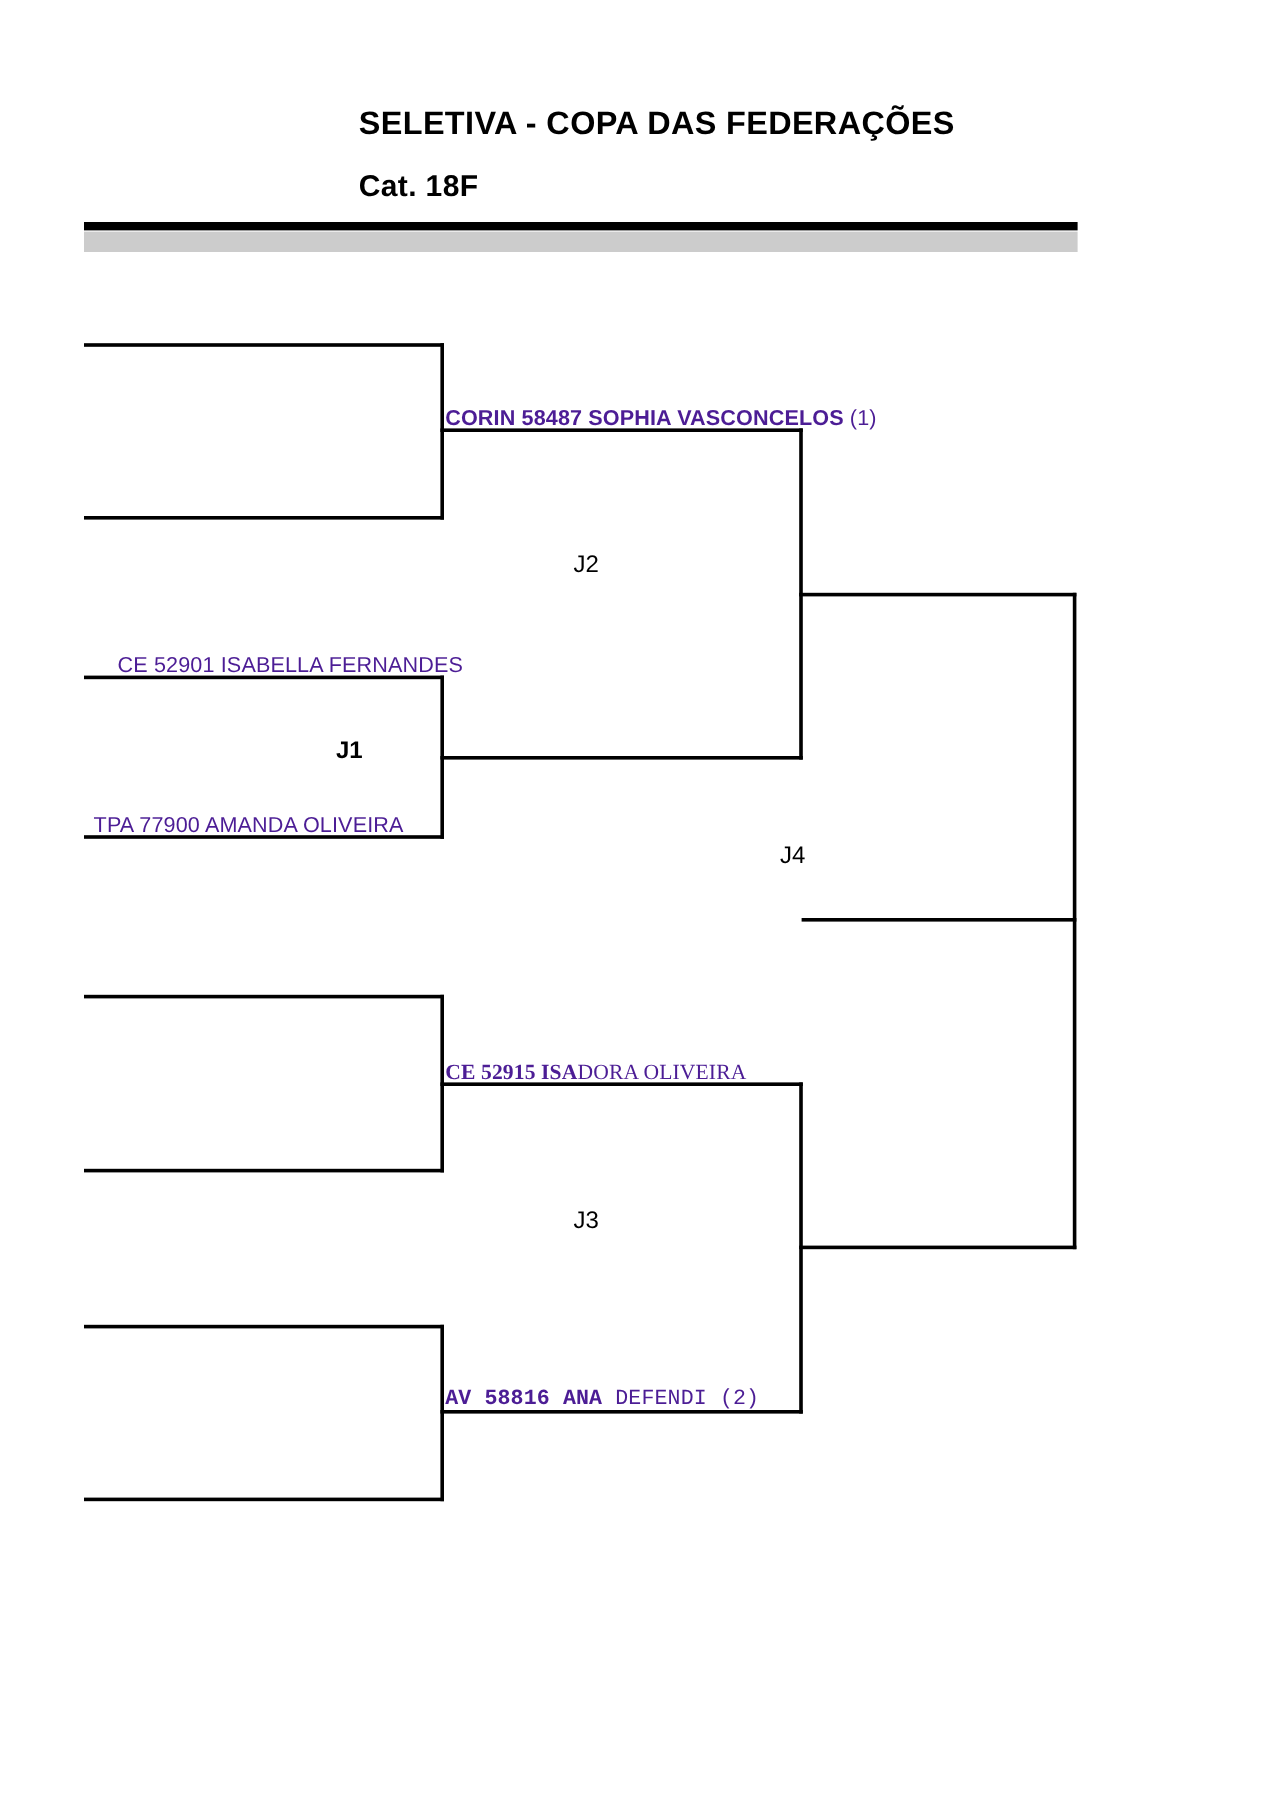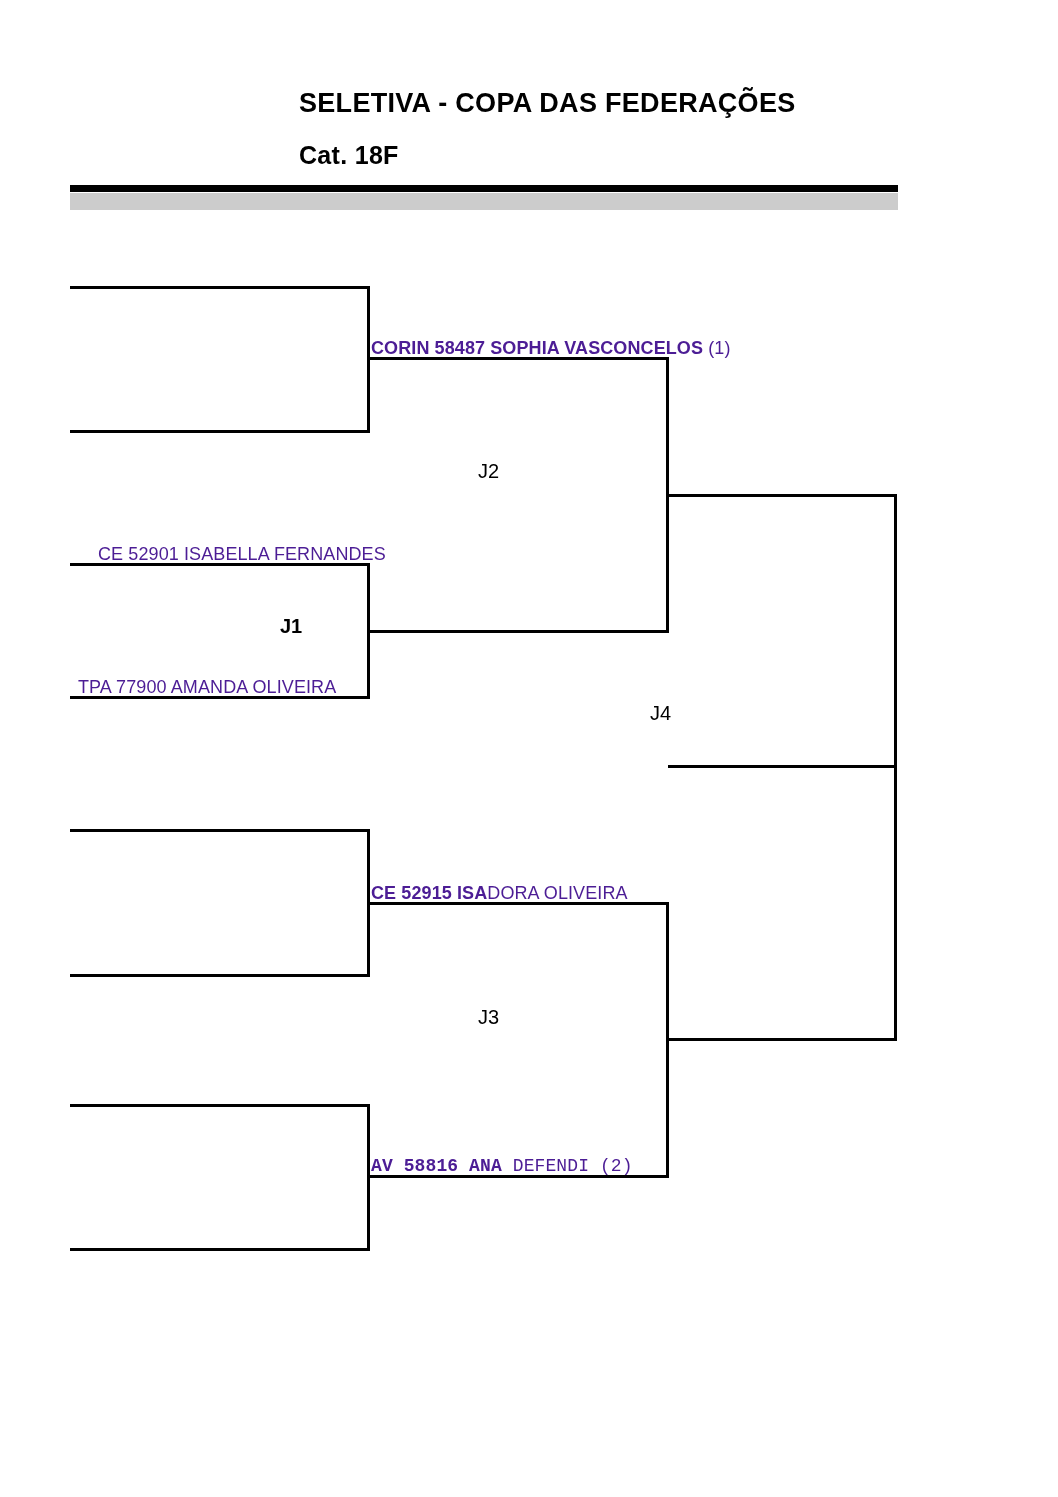--- a/index.html
+++ b/index.html
@@ -74,21 +74,21 @@
 
   <div class="hline" style="left:666px;top:494px;width:231px;"></div>
 
   <div class="hline" style="left:70px;top:829px;width:300px;"></div>
   <div class="hline" style="left:70px;top:974px;width:300px;"></div>
   <div class="vline" style="left:367px;top:829px;height:148px;"></div>
   <span class="plabel" style="left:78px;top:811px;"></span>
   <span class="plabel" style="left:78px;top:956px;"></span>
 
   <div class="hline" style="left:367px;top:902px;width:302px;"></div>
-  <span class="plabel" style="left:371px;top:884px;">
+  <span class="plabel" style="left:371px;top:884px;font-family:Liberation Serif, serif;">
     <span class="bold">CE 52915 ISA</span><span class="reg">DORA OLIVEIRA</span>
   </span>
 
   <div class="hline" style="left:70px;top:1104px;width:300px;"></div>
   <div class="hline" style="left:70px;top:1248px;width:300px;"></div>
   <div class="vline" style="left:367px;top:1104px;height:147px;"></div>
   <span class="plabel" style="left:78px;top:1086px;"></span>
   <span class="plabel" style="left:78px;top:1230px;"></span>
 
   <div class="hline" style="left:367px;top:1175px;width:302px;"></div>

